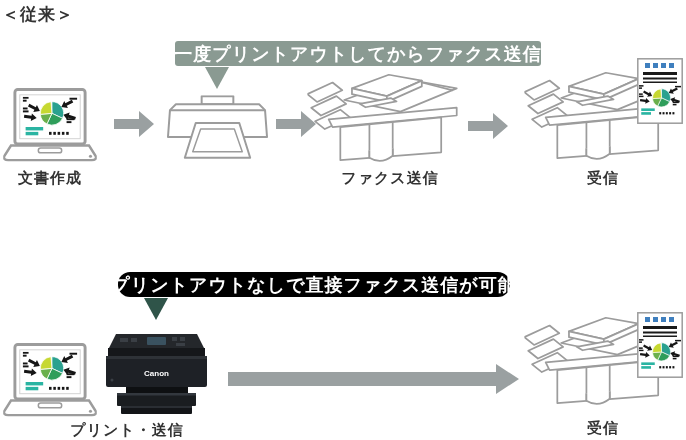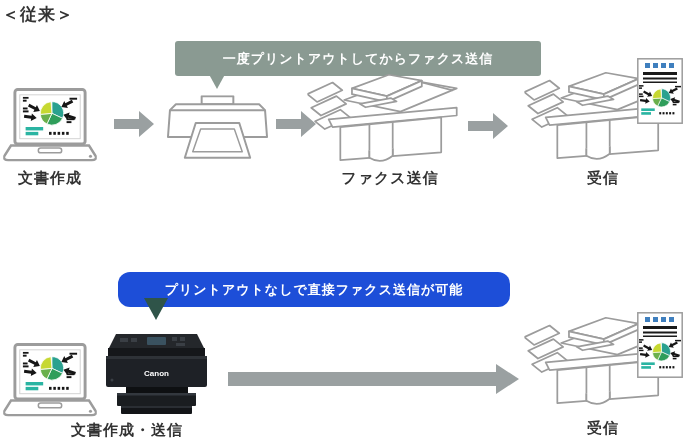--- a/index.html
+++ b/index.html
@@ -1,24 +1,24 @@
 <!DOCTYPE html>
 <html><head>
 <meta charset="utf-8">
 <style>
   html,body{margin:0;padding:0;background:#fff;}
   .canvas{position:relative;width:686px;height:440px;background:#fff;overflow:hidden;
           font-family:"Liberation Sans","DejaVu Sans",sans-serif;}
   .abs{position:absolute;}
   .section-heading{position:absolute;left:2px;font-size:17px;font-weight:600;color:#333;
           letter-spacing:1px;white-space:nowrap;}
-  .callout{position:absolute;height:35px;display:flex;align-items:center;justify-content:center;
-          color:#fff;font-size:13px;font-weight:600;letter-spacing:1px;border-radius:3px;white-space:nowrap;}
+  .callout{position:absolute;height:25px;display:flex;align-items:center;justify-content:center;
+          color:#fff;font-size:18px;font-weight:600;letter-spacing:1px;border-radius:3px;white-space:nowrap;}
   .callout-light{background:#8a9a92;}
-  .callout-dark{background:#1d4ed8;border-radius:12px;}
+  .callout-dark{background:#000000;border-radius:12px;}
   .callout-tail{position:absolute;width:0;height:0;border-left:12px solid transparent;
           border-right:12px solid transparent;}
   .tail-light{border-top:22px solid #8a9a92;}
   .tail-dark{border-top:22px solid #2f5449;}
   .step-label{position:absolute;transform:translateX(-50%);font-size:15px;color:#333;
           letter-spacing:1px;white-space:nowrap;font-weight:bold;}
   .defs{position:absolute;width:0;height:0;}
 </style>
 </head>
 <body>
@@ -204,21 +204,21 @@
   <div class="callout callout-dark" style="left:118px;top:272px;width:392px">プリントアウトなしで直接ファクス送信が可能</div>
   <div class="callout-tail tail-dark" style="left:144px;top:298px"></div>
 
   <svg class="abs" style="left:3px;top:343px" width="94" height="78" viewBox="0 0 96 80">
       <use href="#sym-laptop"></use>
     </svg>
 
   <svg class="abs" style="left:100px;top:330px" width="113" height="90" viewBox="0 0 113 90">
       <use href="#sym-canon"></use>
     </svg>
-  <div class="step-label" style="left:127px;top:421px">文書作成・送信</div>
+  <div class="step-label" style="left:127px;top:421px">プリント・送信</div>
 
   <svg class="abs" style="left:228px;top:364px" width="292" height="30" viewBox="0 0 292 30">
       <use href="#sym-long-arrow"></use>
     </svg>
 
   <svg class="abs" style="left:524px;top:310px" width="152" height="97" viewBox="0 0 156 100">
       <use href="#sym-copier"></use>
     </svg>
   <svg class="abs" style="left:637px;top:312px" width="46" height="66" viewBox="0 0 46 66">
       <use href="#sym-doc"></use>

